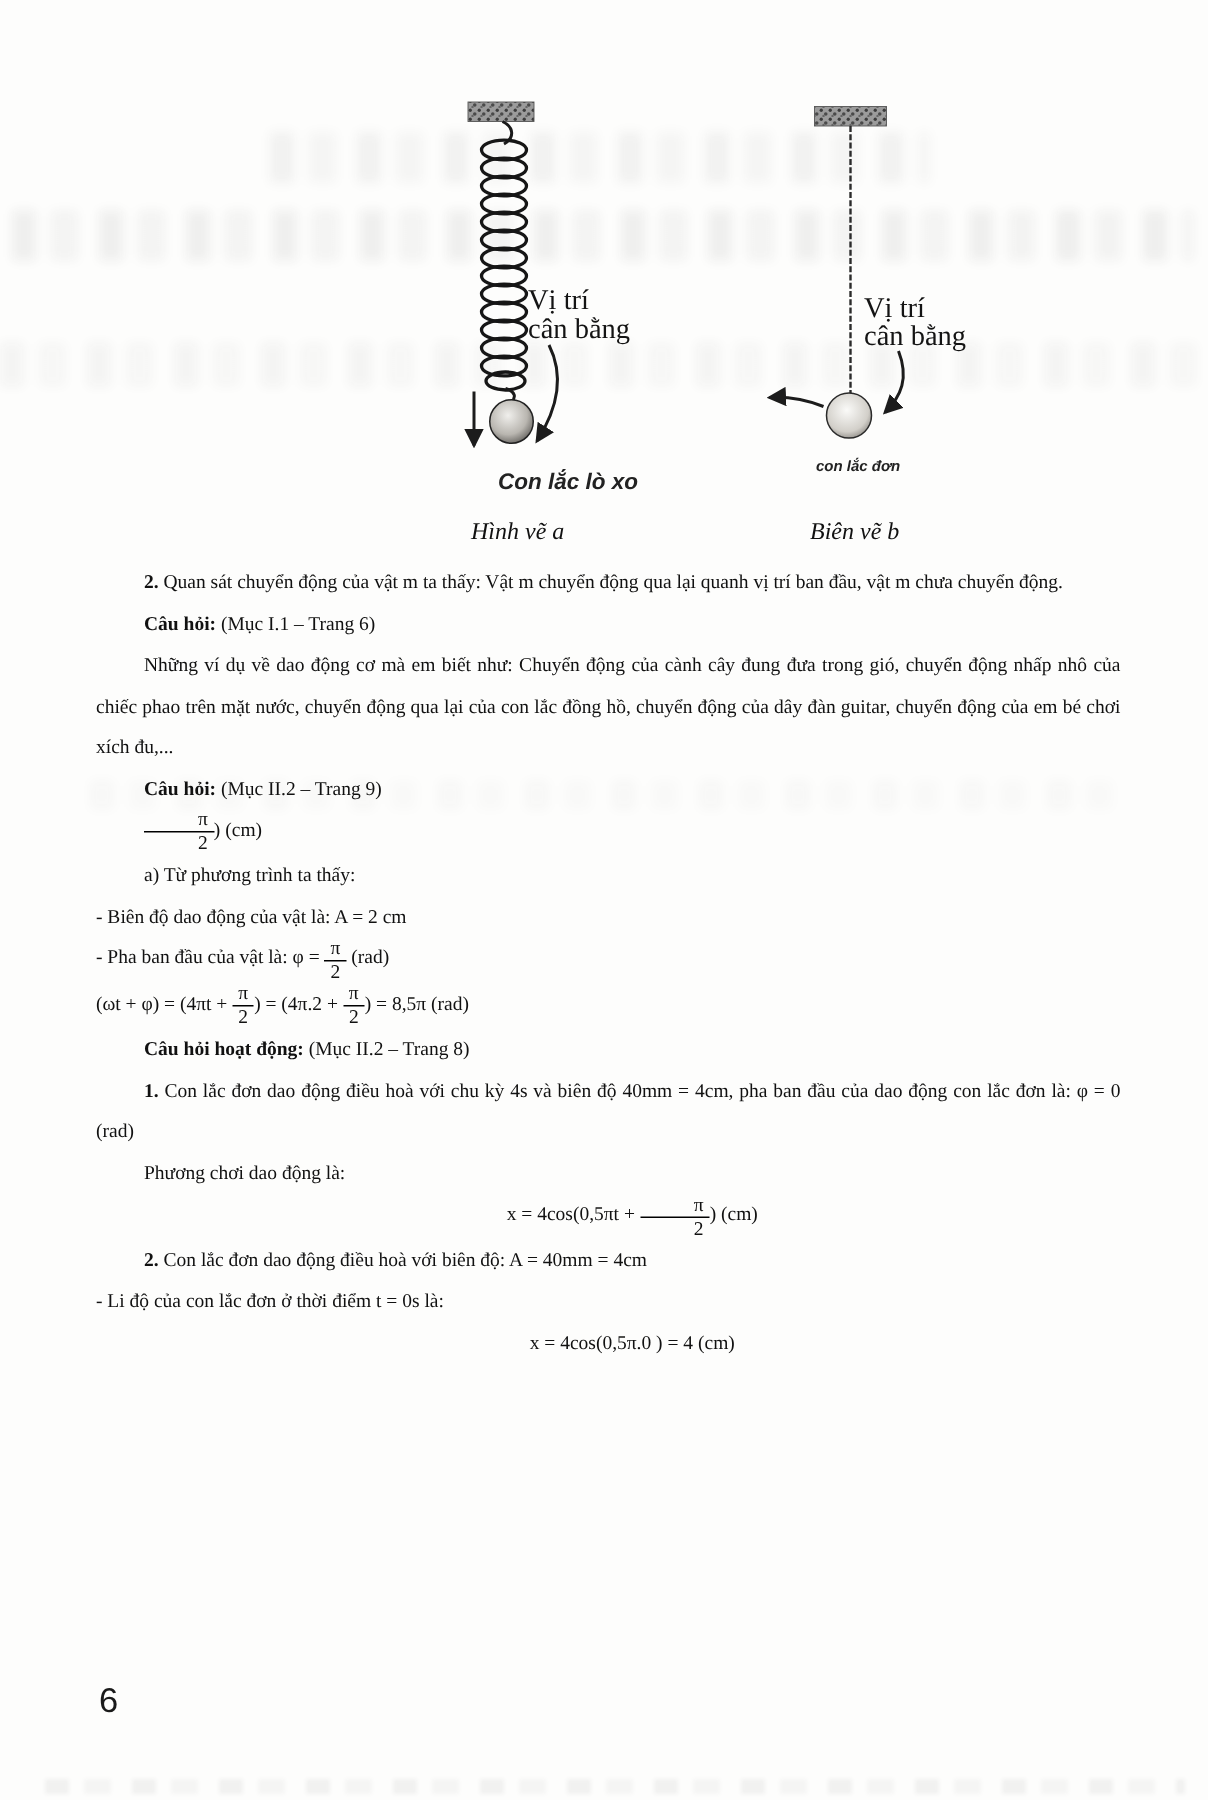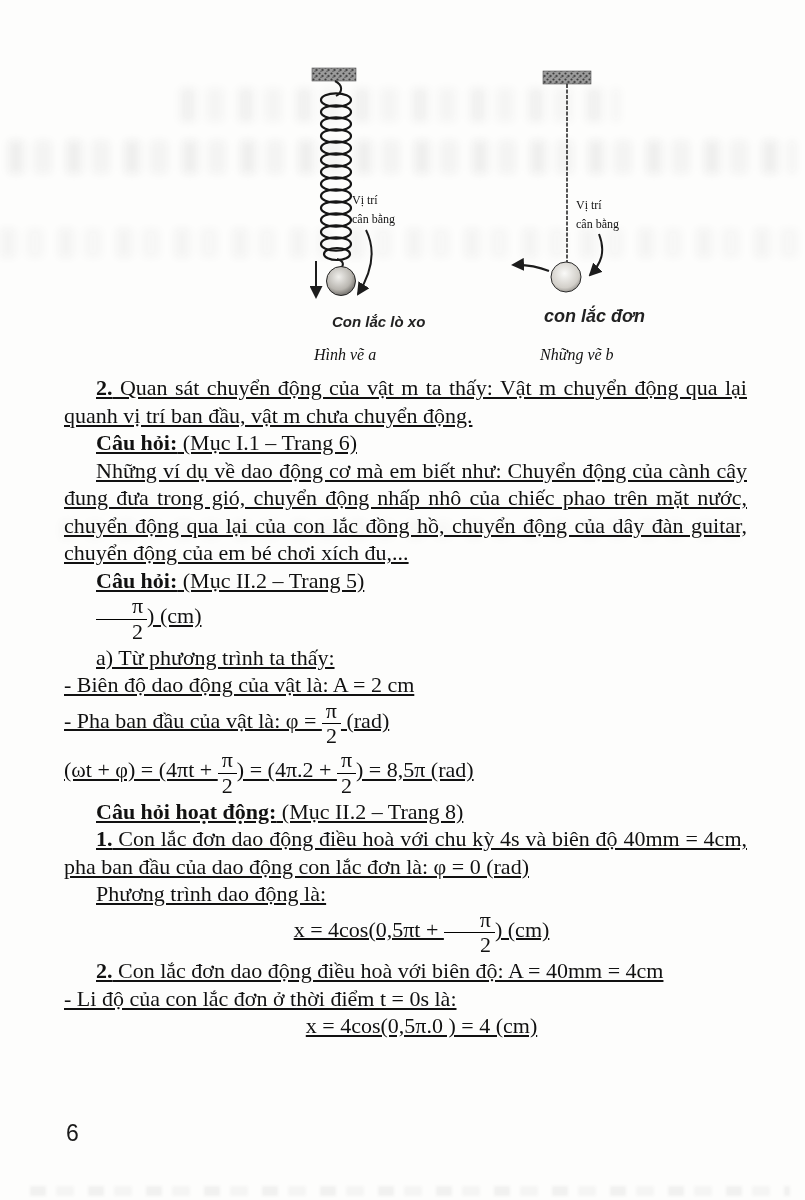--- a/index.html
+++ b/index.html
@@ -25,47 +25,46 @@
   .ghost.g3{left:0px;top:228px;width:805px;height:30px;opacity:.40;}
   .ghost.g4{left:60px;top:520px;width:690px;height:20px;opacity:.25;}
   .ghost.g5{left:30px;top:1186px;width:760px;height:10px;opacity:.55;filter:blur(1.5px);}
 
   
   .fig-area{position:relative;height:374px;}
   .fig-svg{position:absolute;left:0;top:0;}
   .fig-label{
     position:absolute;
     font-family:"Liberation Serif",serif;
-    font-size:12px;line-height:19px;color:#141414;
+    font-size:19px;line-height:19px;color:#141414;
   }
   .fig-label span{display:block;}
   .lbl-spring{left:352px;top:191px;}
   .lbl-pend{left:576px;top:196px;}
   .small-caption{
     position:absolute;
     font-family:"Liberation Sans","DejaVu Sans",sans-serif;
     font-style:italic;font-weight:bold;color:#222;
   }
   .cap-spring{left:308px;top:313px;font-size:15px;margin-left:24px;}
-  .cap-pend{left:544px;top:306px;font-size:18px;font-style:italic;}
+  .cap-pend{left:544px;top:306px;font-size:10px;font-style:italic;}
   .fig-caption{
     position:absolute;
     font-style:italic;
     font-size:16px;color:#111;
   }
   .cap-a{left:314px;top:346px;}
   .cap-b{left:540px;top:346px;}
 
   
   .body-text{
     padding:0 58px 0 64px;
-    font-size:22px;
+    font-size:13px;
     line-height:27.5px;
     text-align:justify;
-    text-decoration:underline;
   }
   .body-text p{margin:0;text-indent:32px;}
   p.noindent{text-indent:0;}
   .b{font-weight:bold;}
   .eqline{margin:5px 0;text-indent:32px;}
   .eqcenter{text-align:center;text-indent:0;margin:6px 0;}
   .frac{
     display:inline-block;
     vertical-align:-0.72em;
     text-align:center;
@@ -156,49 +155,49 @@
     </div>
     <div class="fig-label lbl-pend">
       <span>Vị trí</span>
       <span>cân bằng</span>
     </div>
 
     <div class="small-caption cap-spring">Con lắc lò xo</div>
     <div class="small-caption cap-pend">con lắc đơn</div>
 
     <div class="fig-caption cap-a">Hình vẽ a</div>
-    <div class="fig-caption cap-b">Những vẽ b</div>
+    <div class="fig-caption cap-b">Biên vẽ b</div>
   </div>
 
   <div class="body-text">
 
     <p><span class="b">2.</span><span> Quan sát chuyển động của vật m ta thấy: Vật m chuyển động qua lại quanh vị trí ban đầu, vật m chưa chuyển động.</span></p>
 
     <p><span class="b">Câu hỏi:</span><span> (Mục I.1 – Trang 6)</span></p>
 
     <p>Những ví dụ về dao động cơ mà em biết như: Chuyển động của cành cây đung đưa trong gió, chuyển động nhấp nhô của chiếc phao trên mặt nước, chuyển động qua lại của con lắc đồng hồ, chuyển động của dây đàn guitar, chuyển động của em bé chơi xích đu,...</p>
 
-    <p><span class="b">Câu hỏi:</span><span> (Mục II.2 – Trang 5)</span></p>
+    <p><span class="b">Câu hỏi:</span><span> (Mục II.2 – Trang 9)</span></p>
 
     <p class="eqline"><span class="frac"><span class="num">π</span><span class="den">2</span></span><span>) (cm)</span></p>
 
     <p>a) Từ phương trình ta thấy:</p>
 
     <p class="noindent">- Biên độ dao động của vật là: A = 2 cm</p>
 
     <p class="eqline noindent" style="text-indent:0"><span>- Pha ban đầu của vật là: φ = </span><span class="frac"><span class="num">π</span><span class="den">2</span></span><span> (rad)</span></p>
 
 
     <p class="eqline noindent" style="text-indent:0"><span>(ωt + φ) = (4πt + </span><span class="frac"><span class="num">π</span><span class="den">2</span></span><span>) = (4π.2 + </span><span class="frac"><span class="num">π</span><span class="den">2</span></span><span>) = 8,5π (rad)</span></p>
 
     <p><span class="b">Câu hỏi hoạt động:</span><span> (Mục II.2 – Trang 8)</span></p>
 
     <p><span class="b">1.</span><span> Con lắc đơn dao động điều hoà với chu kỳ 4s và biên độ 40mm = 4cm, pha ban đầu của dao động con lắc đơn là: φ = 0 (rad)</span></p>
 
-    <p>Phương trình dao động là:</p>
+    <p>Phương chơi dao động là:</p>
 
     <p class="eqcenter"><span>x = 4cos(0,5πt + </span><span class="frac"><span class="num">π</span><span class="den">2</span></span><span>) (cm)</span></p>
 
     <p><span class="b">2.</span><span> Con lắc đơn dao động điều hoà với biên độ: A = 40mm = 4cm</span></p>
 
     <p class="noindent">- Li độ của con lắc đơn ở thời điểm t = 0s là:</p>
 
     <p class="eqcenter">x = 4cos(0,5π.0 ) = 4 (cm)</p>
 
   </div>

